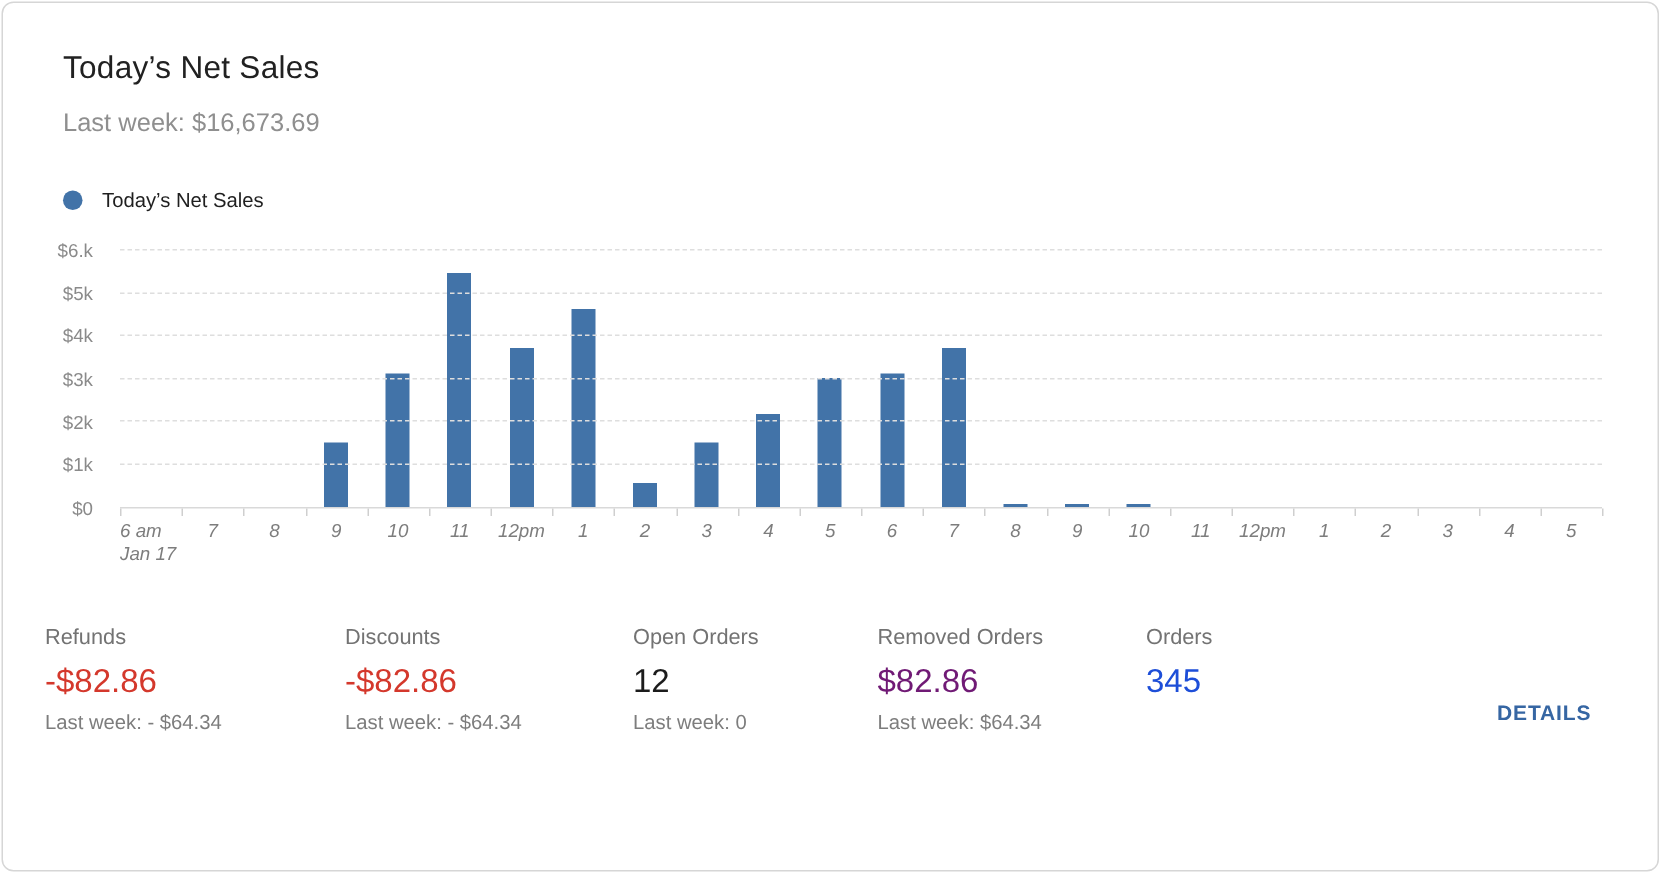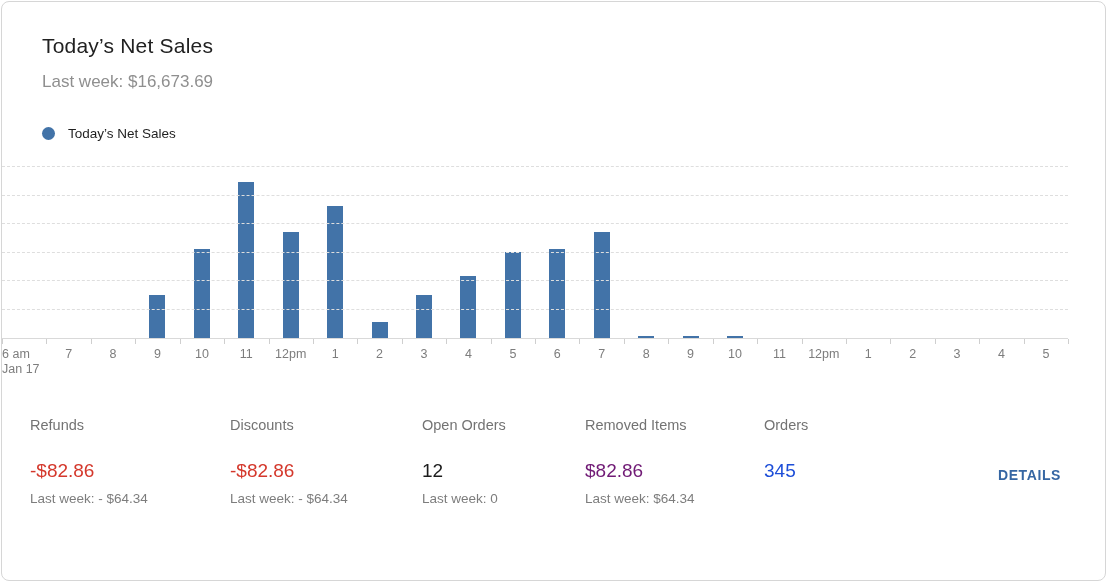--- a/index.html
+++ b/index.html
@@ -27,41 +27,41 @@
   .legend-dot { width: 13px; height: 13px; border-radius: 50%; flex: 0 0 auto; }
   .legend-label { font-size: 13.5px; color: #1f1f1f; }
 
   
   .chart-row { display: flex; margin-top: 25px; }
   .yaxis { position: relative; width: 60px; height: 172px; flex: 0 0 auto; }
   .ylabel {
     position: absolute; right: 0; transform: translateY(-50%);
     font-size: 12.5px; color: #8a8a8a; white-space: nowrap;
   }
-  .plot-wrap { flex: 1; margin-right: 37px; }
+  .plot-wrap { flex: 1; margin-left: 18px; margin-right: 37px; font-style: italic; }
   .plot {
     position: relative; height: 172px;
     border-bottom: 1px solid #d9d9d9;
     display: flex; align-items: flex-end;
   }
   .gridline { position: absolute; left: 0; right: 0; height: 0; border-top: 1px dashed #dedede; }
   .bar-slot { flex: 1 1 0; display: flex; justify-content: center; align-items: flex-end; height: 100%; }
   .bar { width: 16px; }
   .xticks { position: relative; height: 5px; }
   .xtick { position: absolute; top: 0; width: 1px; height: 5px; background: #cfcfcf; }
   .xlabels { display: flex; padding-top: 3px; }
   .xlabel { flex: 1 1 0; text-align: center; font-size: 12.5px; line-height: 15px; color: #7d7d7d; }
   .xlabel.first { text-align: left; }
   .xlabel .subline { display: block; }
 
   
   .stats { position: relative; height: 128px; margin-top: 40px; }
   .stat { position: absolute; top: 0; }
   .stat-label { font-size: 14.5px; line-height: 17px; color: #737373; }
-  .stat-value { margin-top: 24px; font-size: 19px; line-height: 25px; color: #1c1c1c; }
+  .stat-value { margin-top: 7px; font-size: 22px; line-height: 25px; color: #1c1c1c; }
   .stat-lastweek { margin-top: 8px; font-size: 13.5px; line-height: 16px; color: #7d7d7d; }
   .details-link {
     position: absolute; top: 50px; right: 44px;
     font-size: 14px; font-weight: bold; letter-spacing: 0.6px;
     text-decoration: none; cursor: pointer;
   }
 </style>
 </head>
 <body>
 
@@ -71,20 +71,29 @@
     <div class="title">Today’s Net Sales</div>
     <div class="last-week-main">Last week: $16,673.69</div>
   </div>
 
   <div class="legend">
     <span class="legend-dot" style="background: rgb(66, 115, 168);"></span>
     <span class="legend-label">Today’s Net Sales</span>
   </div>
 
   <div class="chart-row">
+    <div class="yaxis">
+        <div class="ylabel" style="top: 0%;">$6.k</div>
+        <div class="ylabel" style="top: 16.6667%;">$5k</div>
+        <div class="ylabel" style="top: 33.3333%;">$4k</div>
+        <div class="ylabel" style="top: 50%;">$3k</div>
+        <div class="ylabel" style="top: 66.6667%;">$2k</div>
+        <div class="ylabel" style="top: 83.3333%;">$1k</div>
+        <div class="ylabel" style="top: 100%;">$0</div>
+      </div>
     <div class="plot-wrap">
       <div class="plot">
           <div class="gridline" style="bottom: 16.6667%;"></div>
           <div class="gridline" style="bottom: 33.3333%;"></div>
           <div class="gridline" style="bottom: 50%;"></div>
           <div class="gridline" style="bottom: 66.6667%;"></div>
           <div class="gridline" style="bottom: 83.3333%;"></div>
           <div class="gridline" style="bottom: 100%;"></div>
           <div class="bar-slot"></div>
           <div class="bar-slot"></div>
@@ -205,21 +214,21 @@
       <div class="stat-label">Discounts</div>
       <div class="stat-value" style="color: rgb(212, 56, 44);">-$82.86</div>
       <div class="stat-lastweek">Last week: - $64.34</div>
     </div>
     <div class="stat" style="left: 420px;">
       <div class="stat-label">Open Orders</div>
       <div class="stat-value" style="color: rgb(28, 28, 28);">12</div>
       <div class="stat-lastweek">Last week: 0</div>
     </div>
     <div class="stat" style="left: 583px;">
-      <div class="stat-label">Removed Items</div>
+      <div class="stat-label">Removed Orders</div>
       <div class="stat-value" style="color: #701a75;">$82.86</div>
       <div class="stat-lastweek">Last week: $64.34</div>
     </div>
     <div class="stat" style="left: 762px;">
       <div class="stat-label">Orders</div>
       <div class="stat-value" style="color: #1d4ed8;">345</div>
       <div class="stat-lastweek"></div>
     </div>
     <a class="details-link" style="color: rgb(54, 102, 163);">DETAILS</a>
   </div>

